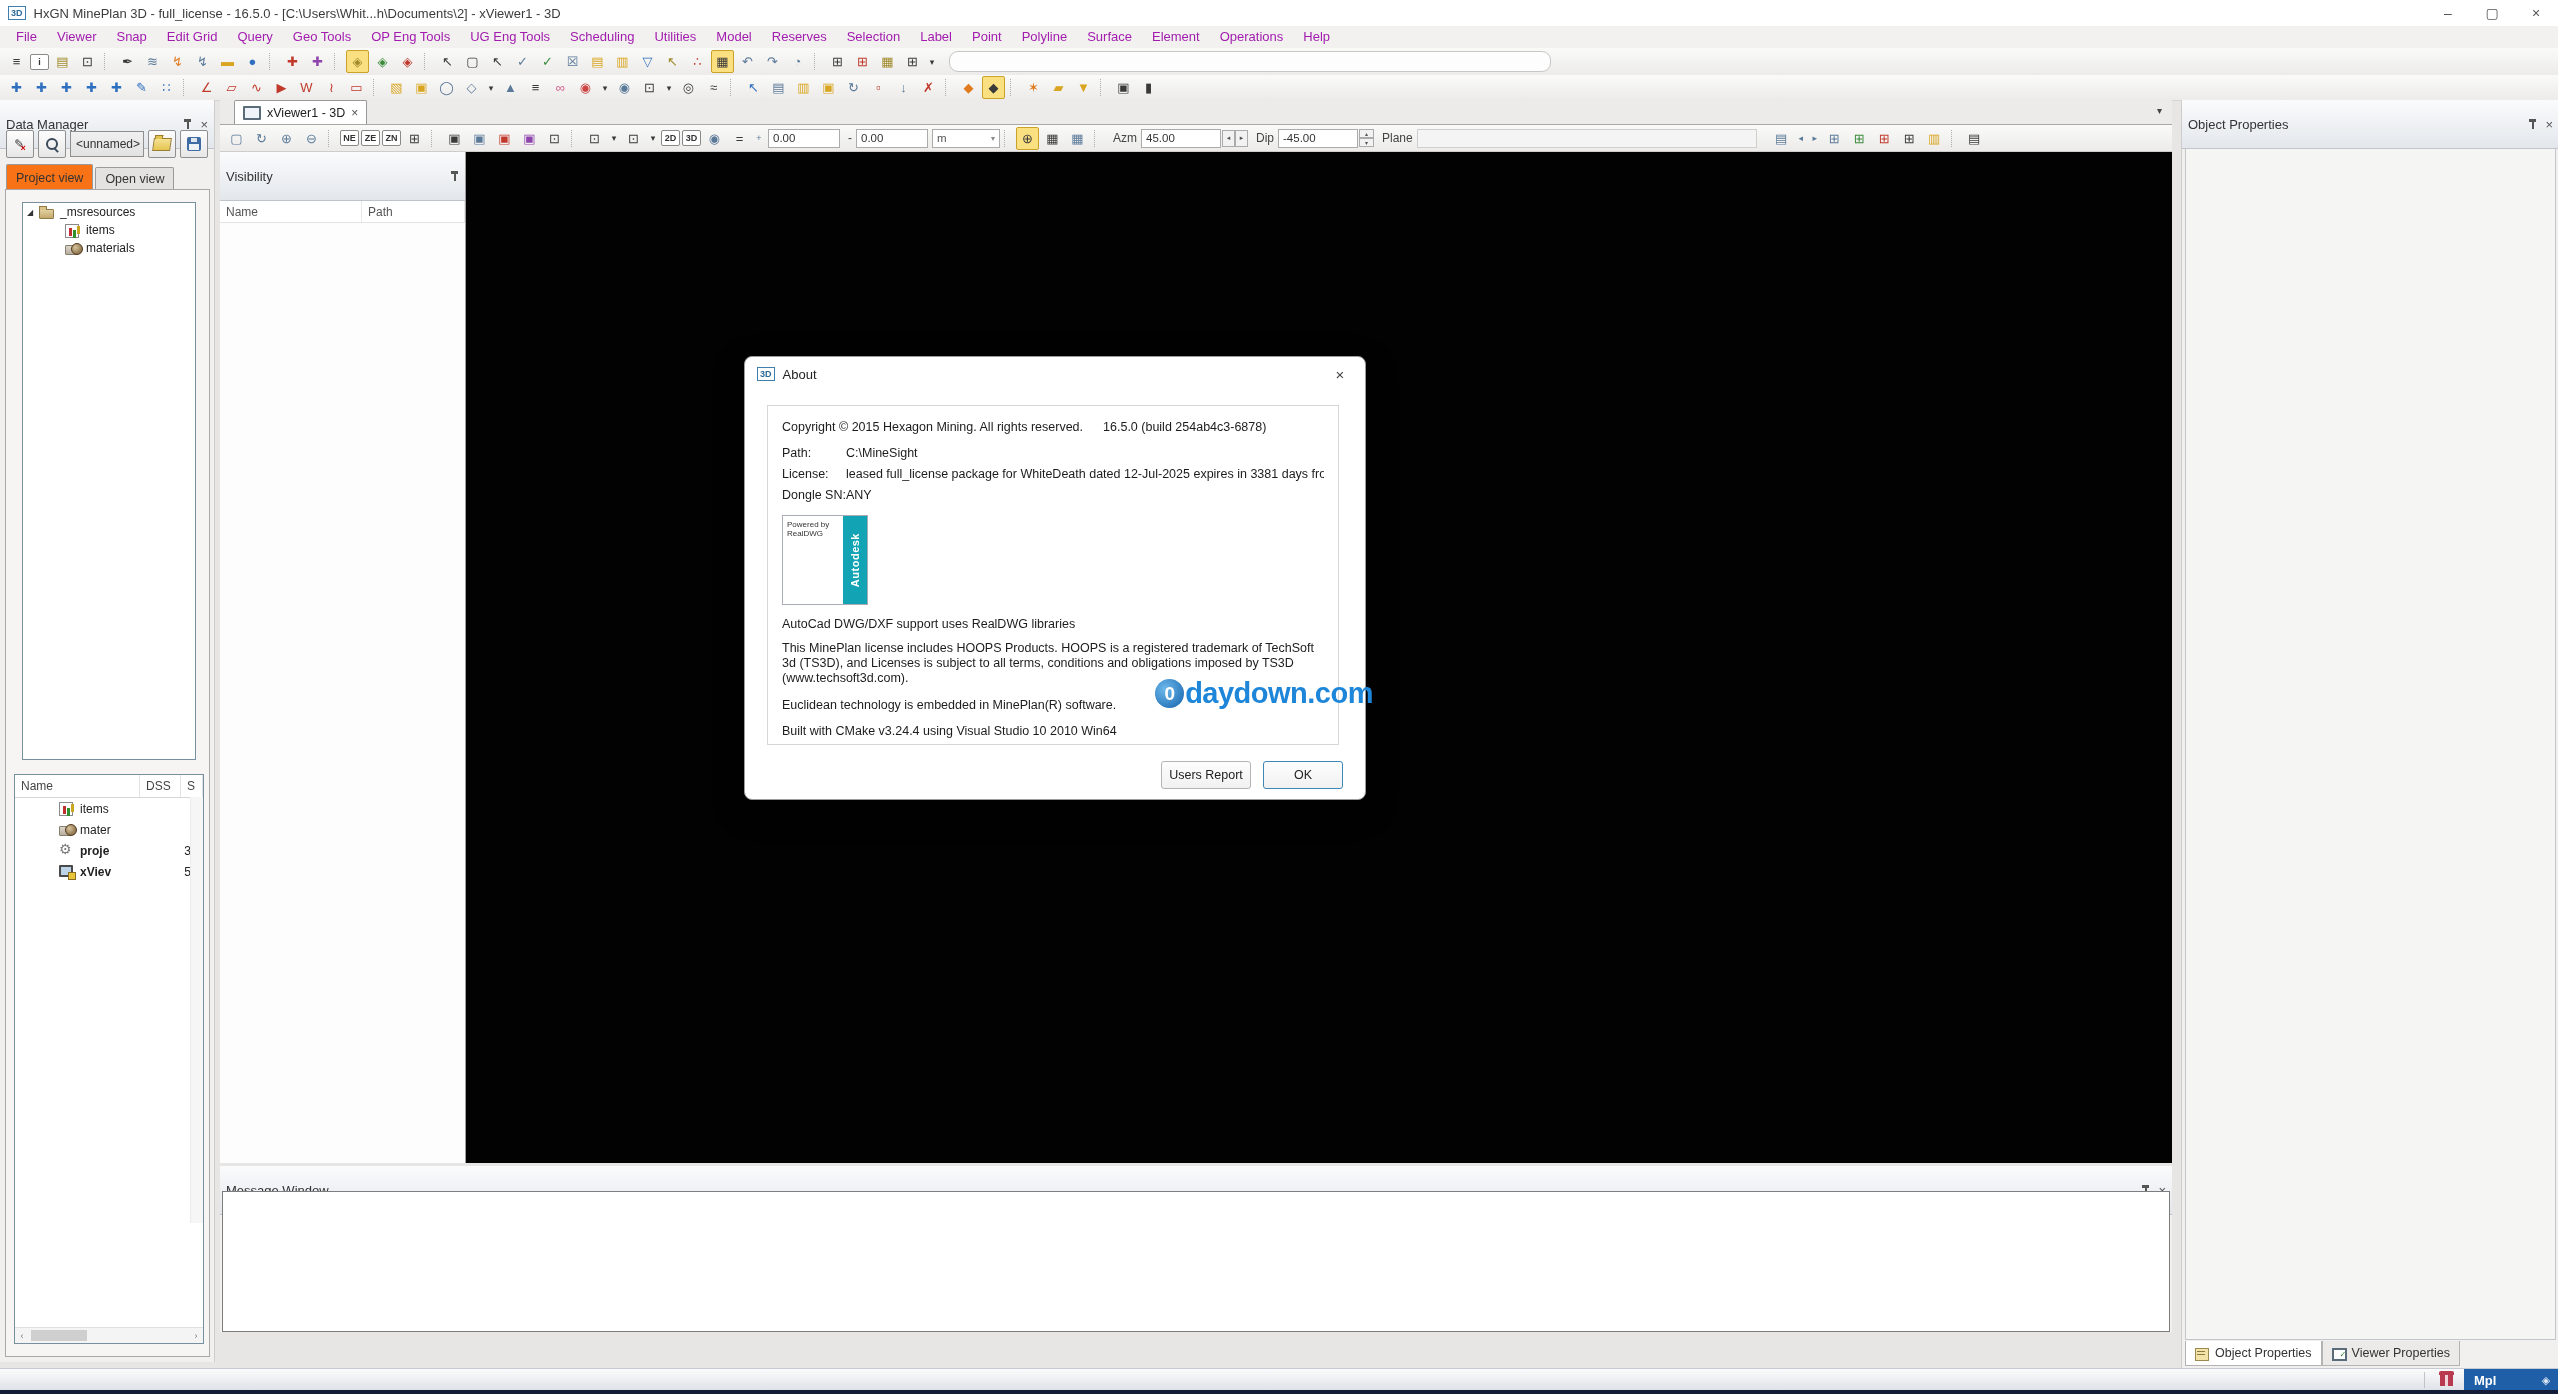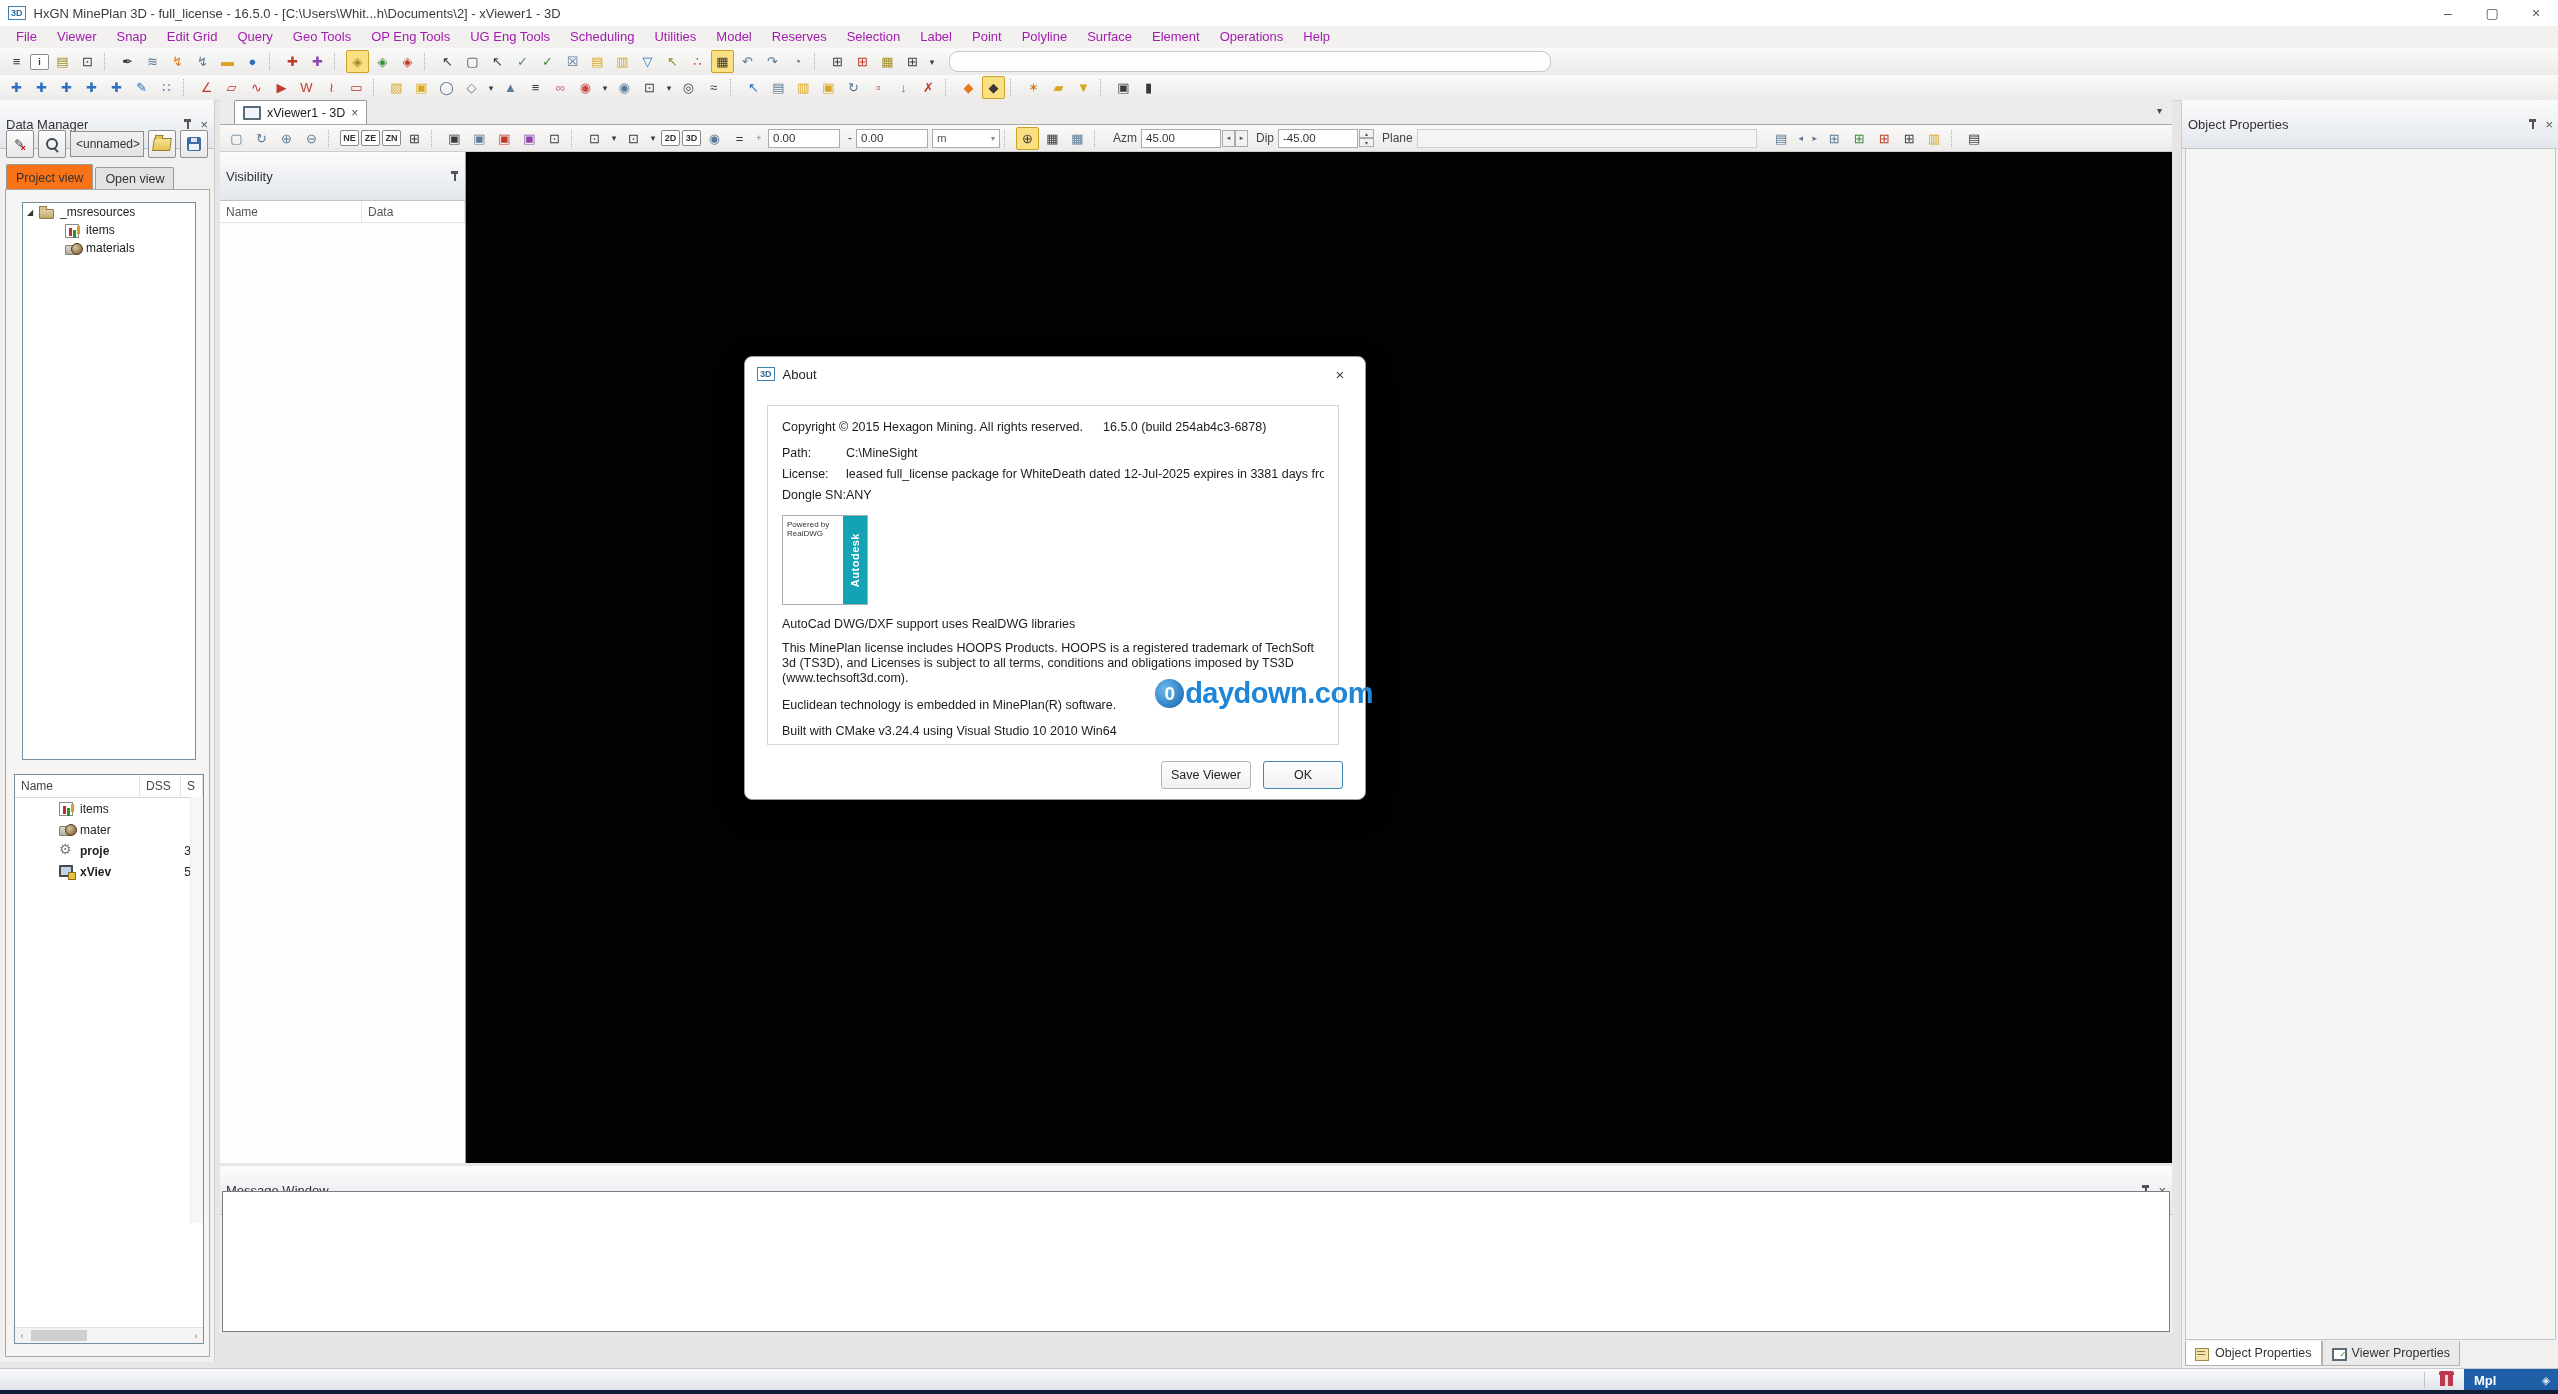--- a/index.html
+++ b/index.html
@@ -771,21 +771,21 @@
   <div class="vbody">
     <div class="vispanel">
       <div class="panel-h">
         <span>Visibility</span>
         <span class="hsp">
             <span class="pin"></span>
           </span>
       </div>
       <div class="viscols">
         <span class="vc-name">Name</span>
-        <span class="vc-path">Data</span>
+        <span class="vc-path">Path</span>
       </div>
     </div>
     <div class="viewport"></div>
   </div>
 </div>
 
 <div class="abs op">
   <div class="panel-h">
     <span>Object Properties</span>
     <span class="hsp">
@@ -864,16 +864,16 @@
     <div class="abline">AutoCad DWG/DXF support uses RealDWG libraries</div>
     <div class="abpara">This MinePlan license includes HOOPS Products. HOOPS is a registered trademark of TechSoft 3d (TS3D), and Licenses is subject to all terms, conditions and obligations imposed by TS3D (www.techsoft3d.com).</div>
     <div class="abline">Euclidean technology is embedded in MinePlan(R) software.</div>
     <div class="abline">Built with CMake v3.24.4 using Visual Studio 10 2010 Win64</div>
   </div>
   <div class="wm">
     <span class="zero">0</span>
     <span>daydown.com</span>
   </div>
   <div class="dlg-btns">
-    <span class="dlg-btn save">Save Viewer</span>
+    <span class="dlg-btn save">Users Report</span>
     <span class="dlg-btn ok">OK</span>
   </div>
 </div>
 
 </body></html>

